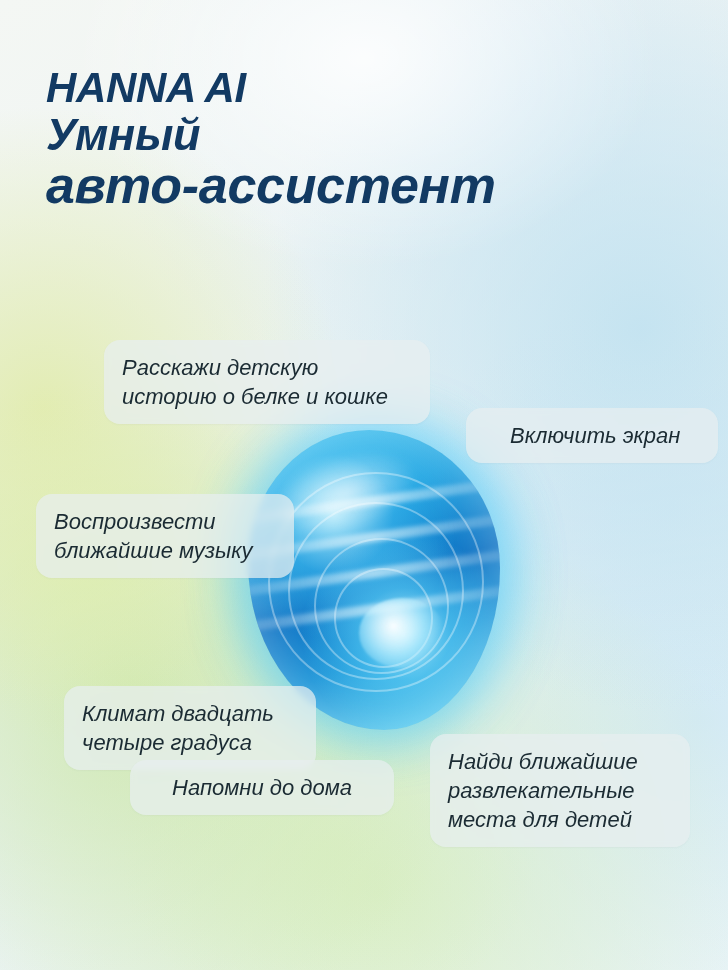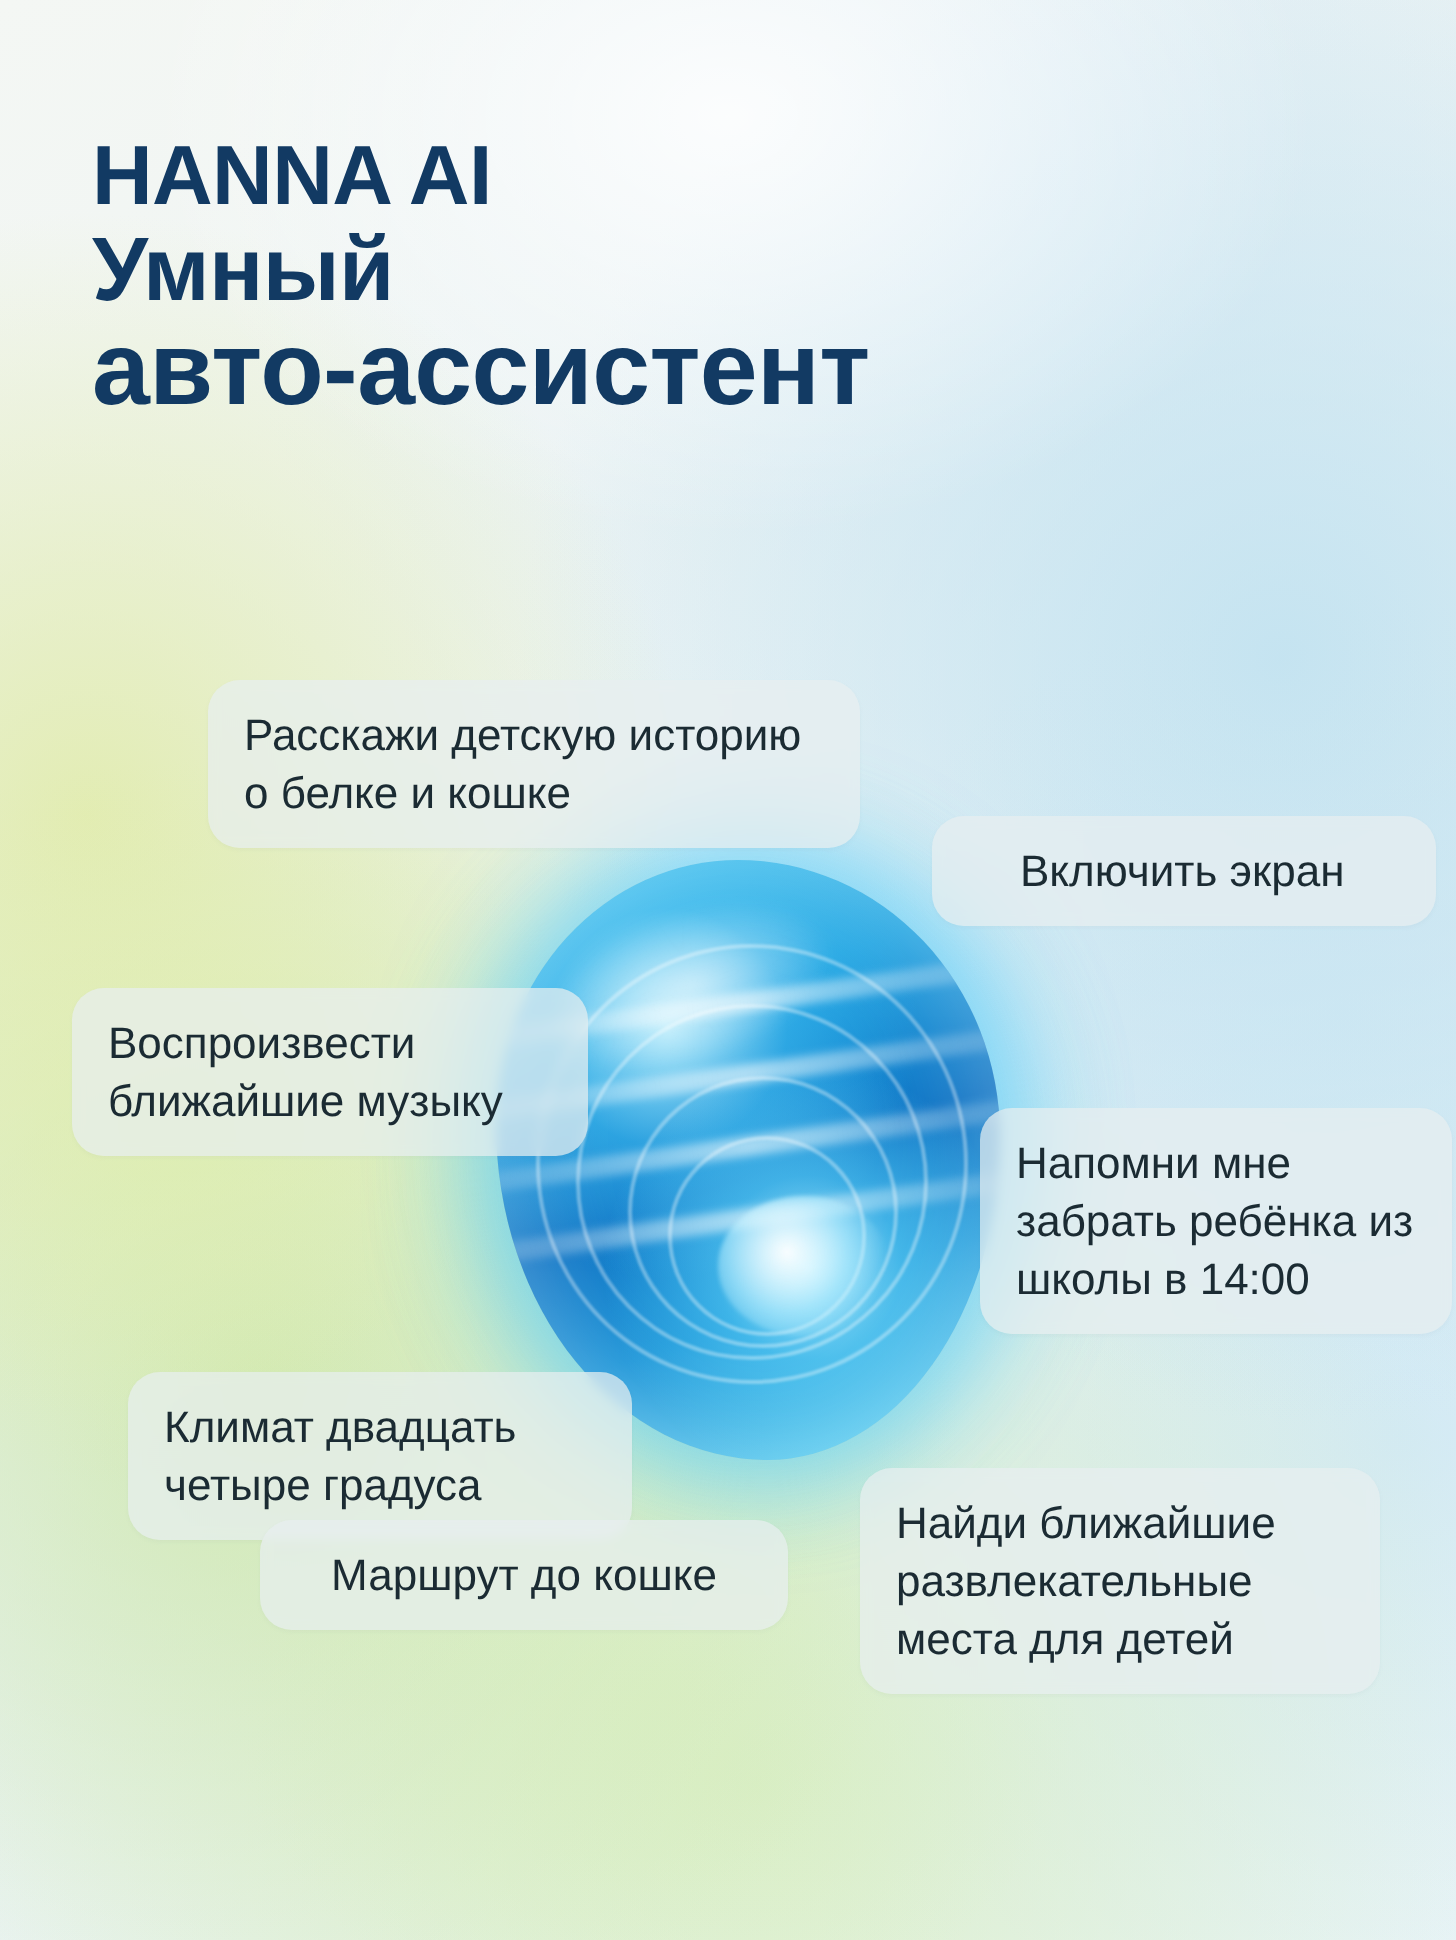--- a/index.html
+++ b/index.html
@@ -20,20 +20,21 @@
     height: 970px;
     overflow: hidden;
     background:
       radial-gradient(circle at 6% 42%, rgba(226,236,176,0.95) 0%, rgba(226,236,176,0.0) 34%),
       radial-gradient(circle at 18% 72%, rgba(205,231,170,0.85) 0%, rgba(205,231,170,0.0) 38%),
       radial-gradient(circle at 52% 92%, rgba(212,236,186,0.75) 0%, rgba(212,236,186,0.0) 40%),
       radial-gradient(circle at 88% 34%, rgba(193,226,240,0.9) 0%, rgba(193,226,240,0.0) 42%),
       radial-gradient(circle at 96% 74%, rgba(206,232,243,0.85) 0%, rgba(206,232,243,0.0) 38%),
       radial-gradient(circle at 72% 10%, rgba(224,238,246,0.9) 0%, rgba(224,238,246,0.0) 40%),
       linear-gradient(150deg, #f4f7f4 0%, #eef4f2 30%, #eaf3f6 60%, #f2f8fb 100%);
+    font-style: italic;
   }
 
   
   .wash {
     position: absolute;
     inset: 0;
     background:
       radial-gradient(ellipse 320px 260px at 12% 58%, rgba(222,238,168,0.55), rgba(222,238,168,0) 70%),
       radial-gradient(ellipse 300px 240px at 45% 88%, rgba(214,238,186,0.45), rgba(214,238,186,0) 70%),
       radial-gradient(ellipse 360px 300px at 92% 52%, rgba(198,228,242,0.5), rgba(198,228,242,0) 70%),
@@ -171,17 +172,16 @@
       <div class="band" style="top:34%;"></div>
       <div class="band" style="top:46%;"></div>
       <div class="band" style="top:58%;"></div>
       <div class="core"></div>
     </div>
   </div>
 
   <div class="chip c1">Расскажи детскую историю о белке и кошке</div>
   <div class="chip c2">Включить экран</div>
   <div class="chip c3">Воспроизвести ближайшие музыку</div>
-  <div class="chip c4">Напомни мне забрать ребёнка из школы в 14:00</div>
   <div class="chip c5">Климат двадцать четыре градуса</div>
-  <div class="chip c6">Маршрут до кошке</div>
+  <div class="chip c6">Напомни до дома</div>
   <div class="chip c7">Найди ближайшие развлекательные места для детей</div>
 </div>
 
 </body></html>

